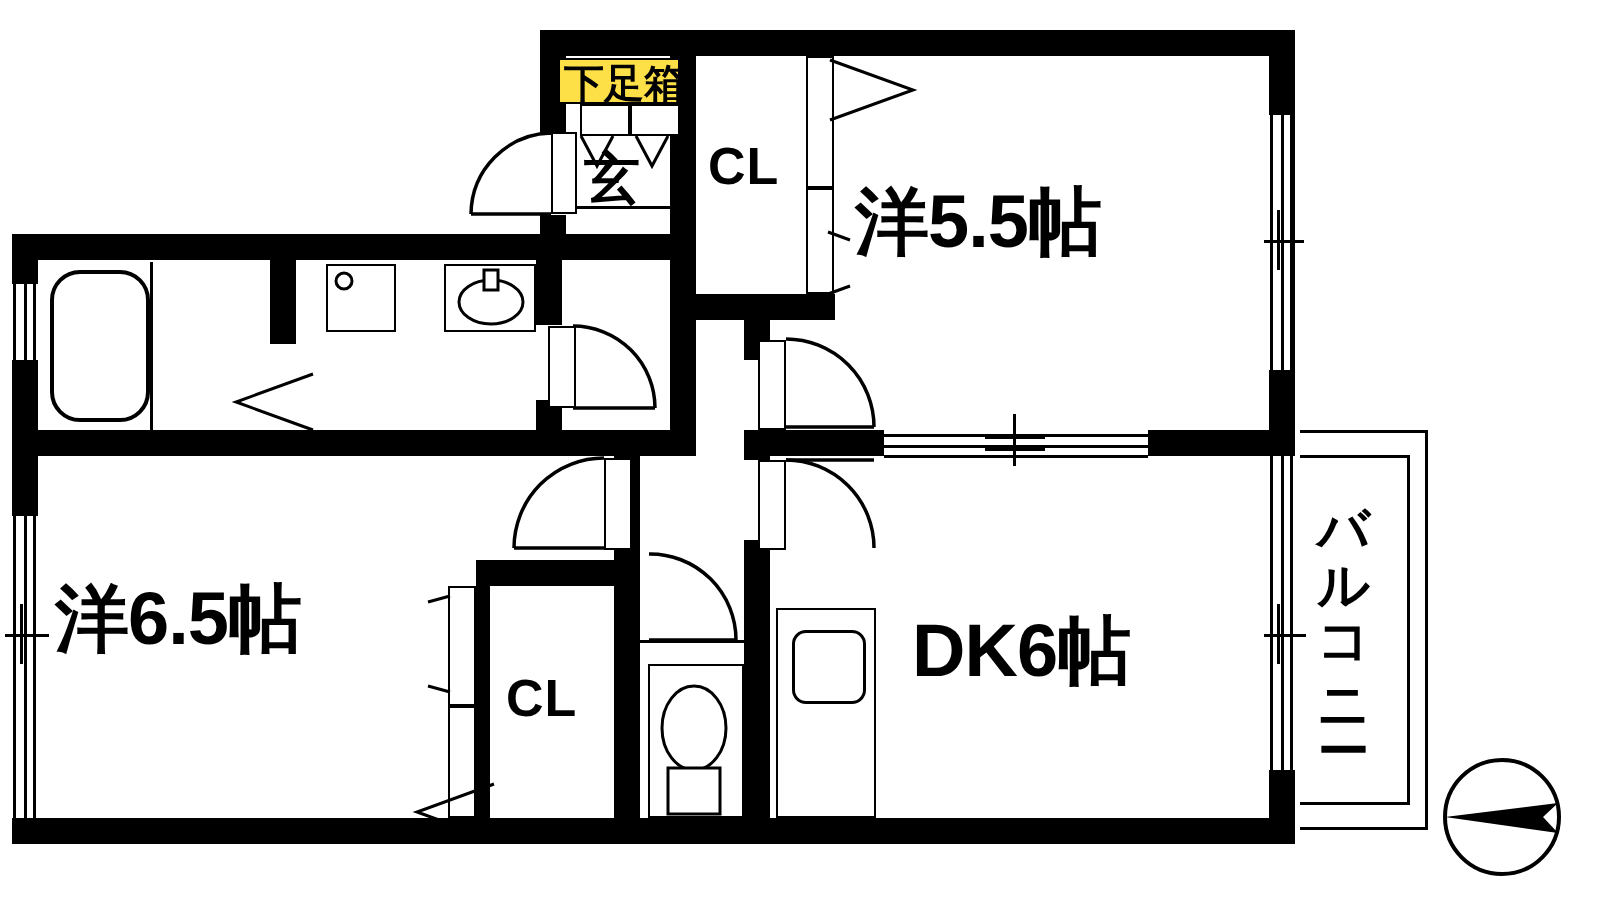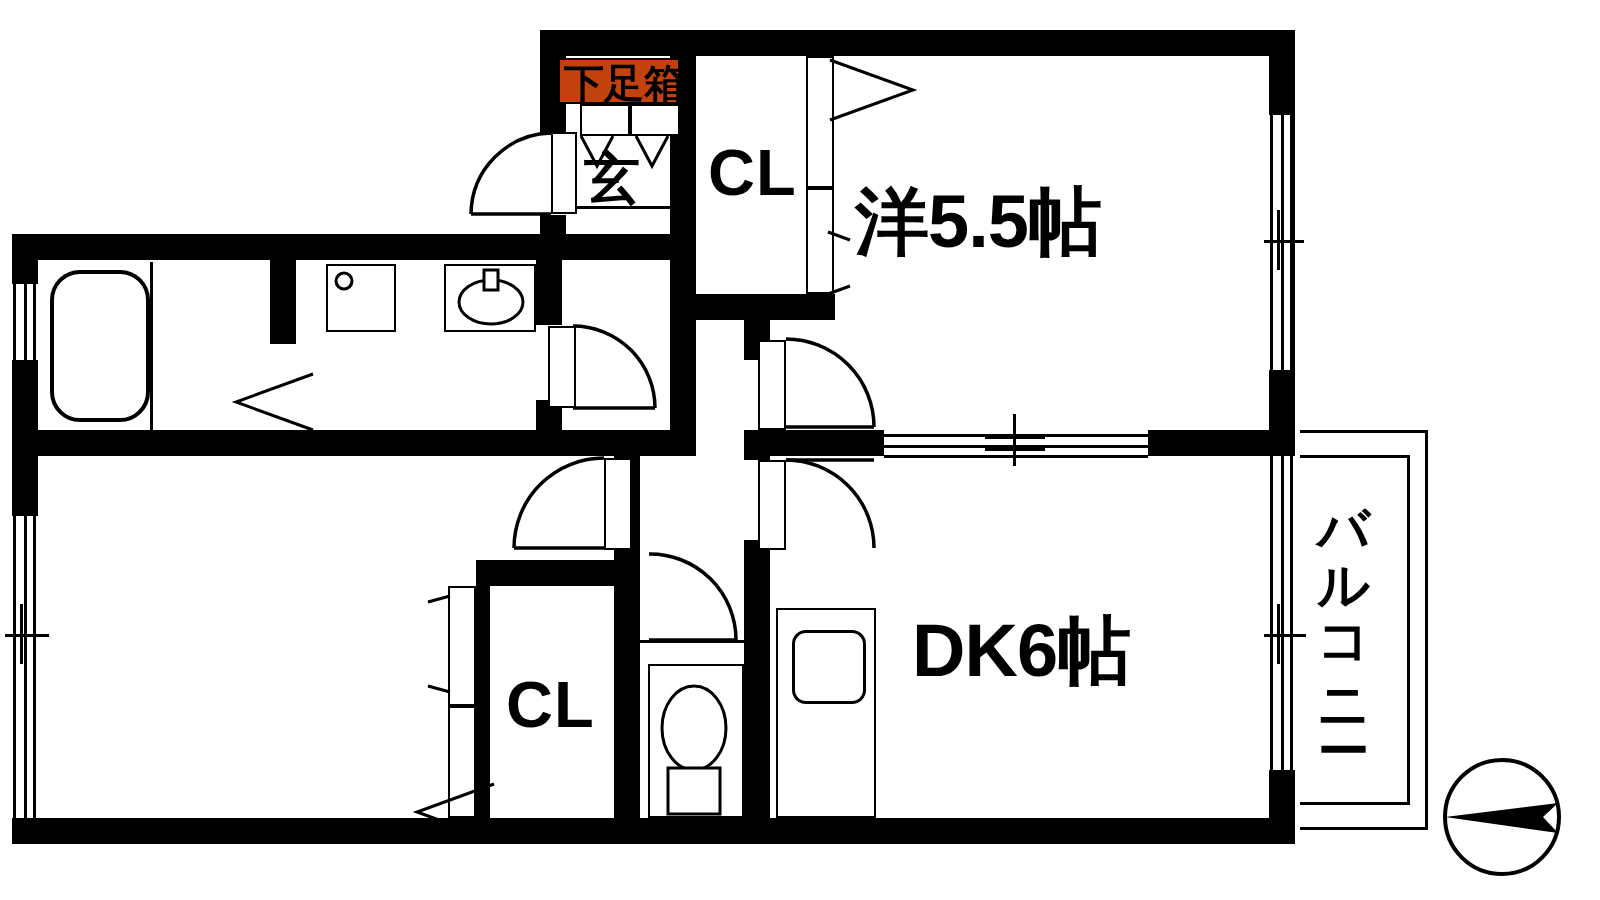--- a/index.html
+++ b/index.html
@@ -8,23 +8,23 @@
   
   .wall{position:absolute;background:#000000;}
   
   .ln{position:absolute;background:#000000;}
   .box-thin{position:absolute;border:2px solid #000;background:#fff;box-sizing:border-box;}
   .rbox{position:absolute;border:4px solid #000;background:#fff;box-sizing:border-box;border-radius:30px;}
   .rbox-s{position:absolute;border:3px solid #000;background:#fff;box-sizing:border-box;border-radius:14px;}
   .label{position:absolute;color:#000;white-space:nowrap;line-height:1;}
   .lbl-room{font-size:74px;font-weight:700;letter-spacing:-1px;}
   .lbl-dk{font-size:74px;font-weight:700;letter-spacing:-1px;}
-  .lbl-cl{font-size:65px;font-weight:700;letter-spacing:1px;}
+  .lbl-cl{font-size:52px;font-weight:700;letter-spacing:1px;}
   .lbl-gen{font-size:56px;font-weight:700;}
-  .lbl-box{font-size:40px;font-weight:700;background:#c2410c;border:2px solid #000;padding:1px 4px;box-sizing:border-box;}
+  .lbl-box{font-size:40px;font-weight:700;background:#fde047;border:2px solid #000;padding:1px 4px;box-sizing:border-box;}
   .lbl-vert{font-size:52px;font-weight:700;writing-mode:vertical-rl;text-orientation:upright;letter-spacing:4px;}
   svg{position:absolute;overflow:visible;}
   .arc{fill:none;stroke:#000;stroke-width:3.5;}
   .fold{fill:none;stroke:#000;stroke-width:3;}
 </style>
 </head>
 <body>
 
 <div id="stage">
 
@@ -180,20 +180,21 @@
     <ellipse cx="43" cy="34" rx="32" ry="22" fill="#fff" stroke="#000" stroke-width="3"></ellipse>
     <rect x="36" y="2" width="14" height="20" fill="#fff" stroke="#000" stroke-width="3"></rect>
   </svg>
 
   <div class="box-thin" style="left:548px;top:326px;width:28px;height:82px;"></div>
   <svg width="105" height="92" style="left:570px;top:324px;">
     <path class="arc" d="M3,2 A82,82 0 0 1 85,84"></path>
     <path class="arc" d="M3,84 L85,84"></path>
   </svg>
 
+  <div class="label lbl-room" style="left:55px;top:582px;">洋6.5帖</div>
 
   <div class="box-thin" style="left:604px;top:458px;width:28px;height:92px;"></div>
   <svg width="105" height="100" style="left:506px;top:456px;">
     <path class="arc" d="M98,2 A90,90 0 0 0 8,92"></path>
     <path class="arc" d="M8,92 L98,92"></path>
   </svg>
 
   <div class="label lbl-cl" style="left:506px;top:672px;">CL</div>
   <div class="box-thin" style="left:448px;top:586px;width:28px;height:120px;"></div>
   <div class="box-thin" style="left:448px;top:706px;width:28px;height:112px;"></div>

